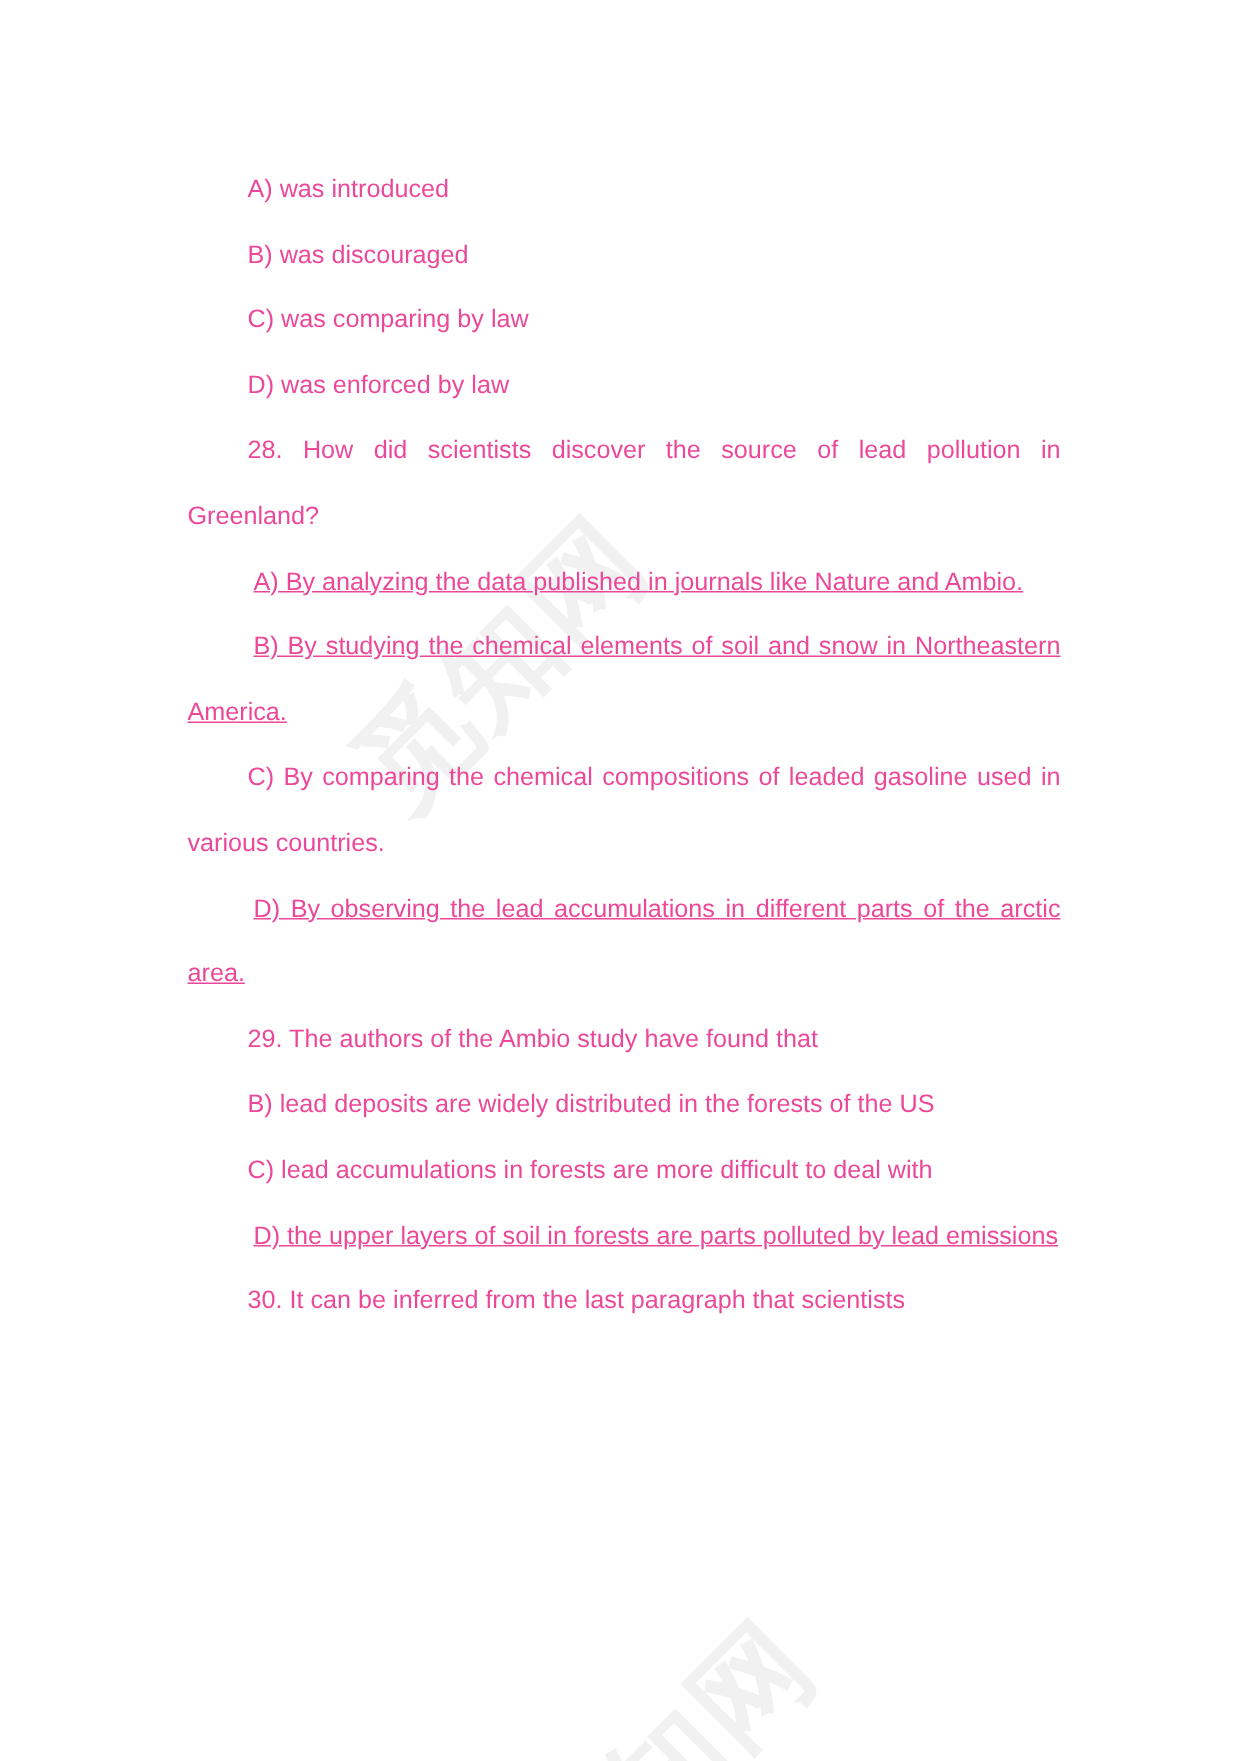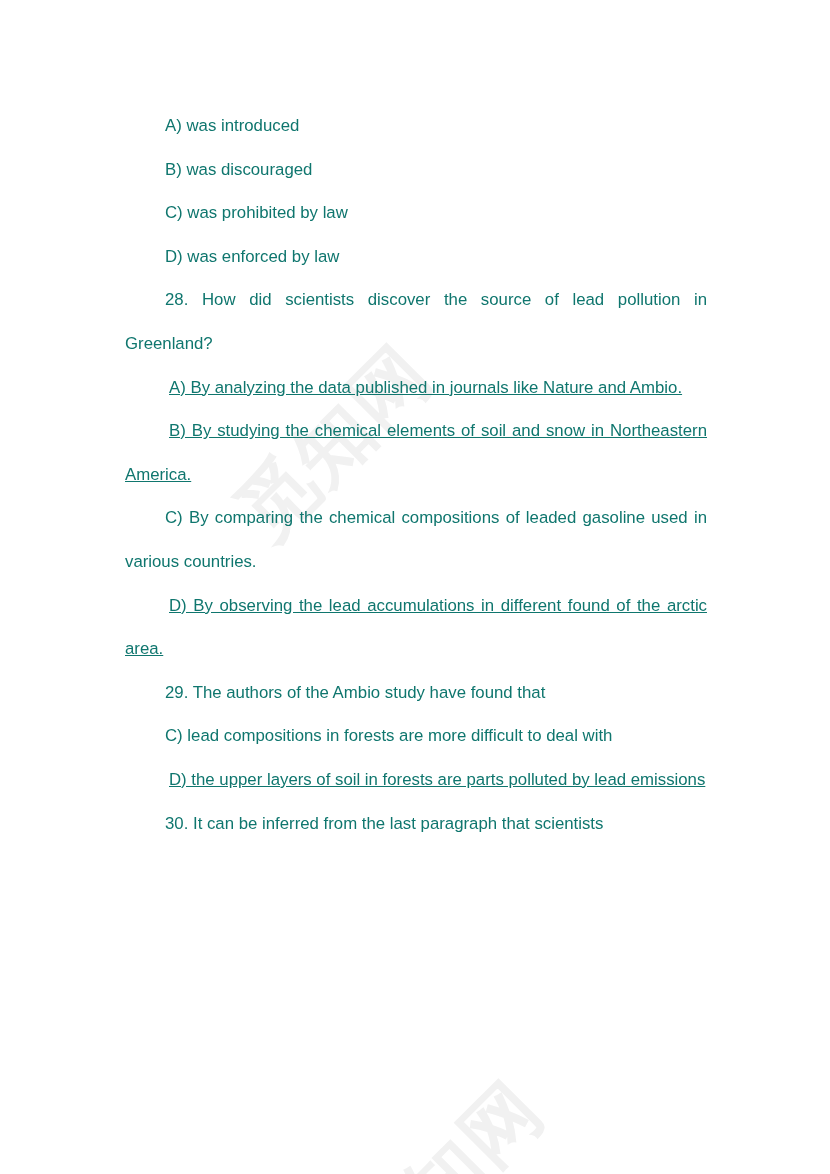--- a/index.html
+++ b/index.html
@@ -50,21 +50,21 @@
     left: 125px;
     top: 104px;
     width: 582px;
     z-index: 1;
   }
   .para {
     margin: 0 0 0 0;
     padding: 0;
     font-size: 16.8px;
     line-height: 43.6px;
-    color: #0f766e;
+    color: #ec4899;
     text-align: justify;
     text-justify: inter-word;
     text-indent: 40px;
     word-spacing: 0px;
   }
   
   .para.justified {
     text-align: justify;
   }
   .para.flush {
@@ -83,39 +83,40 @@
   <div class="watermark" id="watermark-main">觅知网</div>
 
   <div class="watermark" id="watermark-bottom">觅知网</div>
 
   <div id="content">
 
     <p class="para flush">A) was introduced</p>
 
     <p class="para flush">B) was discouraged</p>
 
-    <p class="para flush">C) was prohibited by law</p>
+    <p class="para flush">C) was comparing by law</p>
 
     <p class="para flush">D) was enforced by law</p>
 
     <p class="para justified">28. How did scientists discover the source of lead pollution in Greenland?</p>
 
     <p class="para justified wide-indent">A) By analyzing the data published in journals like Nature and Ambio.</p>
 
     <p class="para justified wide-indent">B) By studying the chemical elements of soil and snow in Northeastern America.</p>
 
     <p class="para justified">C) By comparing the chemical compositions of leaded gasoline used in various countries.</p>
 
-    <p class="para justified wide-indent">D) By observing the lead accumulations in different found of the arctic area.</p>
+    <p class="para justified wide-indent">D) By observing the lead accumulations in different parts of the arctic area.</p>
 
     <p class="para flush">29. The authors of the Ambio study have found that</p>
 
 
+    <p class="para flush">B) lead deposits are widely distributed in the forests of the US</p>
 
-    <p class="para flush">C) lead compositions in forests are more difficult to deal with</p>
+    <p class="para flush">C) lead accumulations in forests are more difficult to deal with</p>
 
     <p class="para justified wide-indent">D) the upper layers of soil in forests are parts polluted by lead emissions</p>
 
     <p class="para flush">30. It can be inferred from the last paragraph that scientists</p>
 
 
   </div>
 </div>
 
 </body></html>

